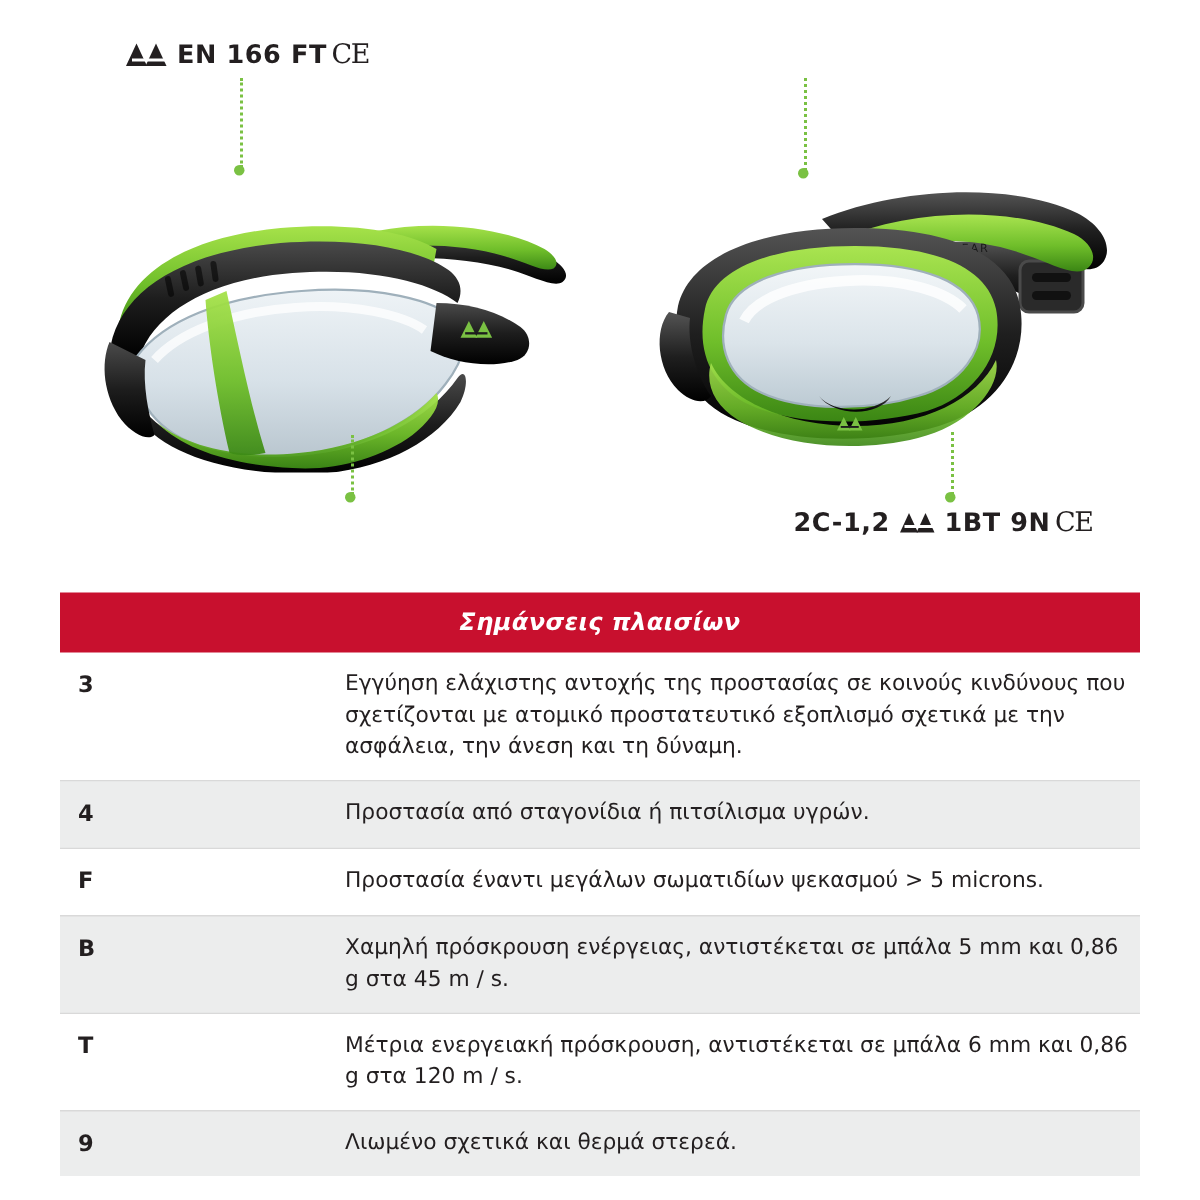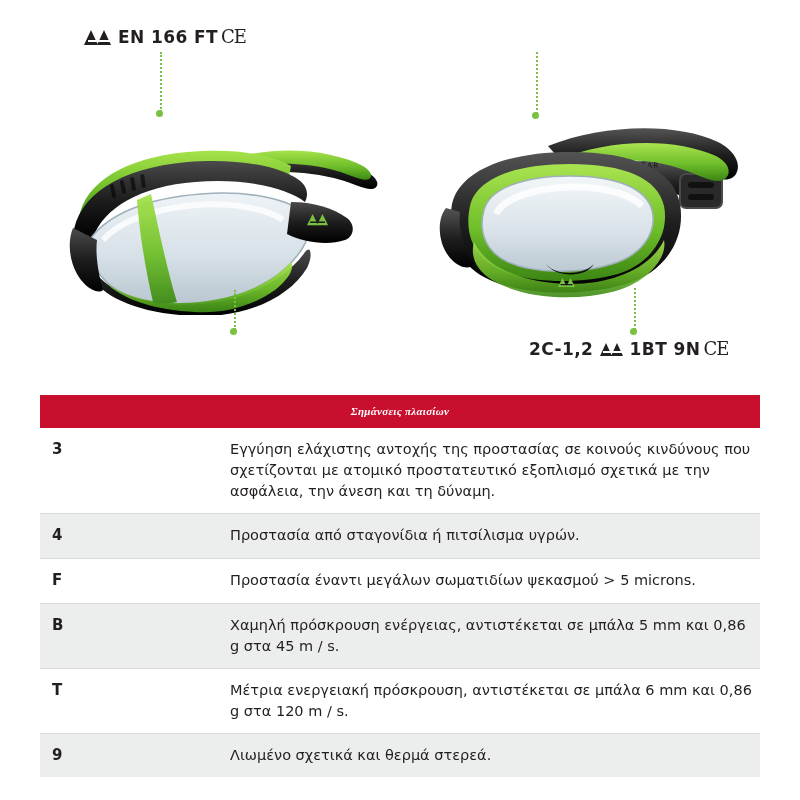--- a/index.html
+++ b/index.html
@@ -119,26 +119,25 @@
     width: 720px;
   }
   table.markings {
     border-collapse: collapse;
     width: 100%;
     table-layout: fixed;
   }
   table.markings caption {
     background: #c8102e;
     color: #ffffff;
-    font-size: 11px;
+    font-size: 16px;
     font-weight: 700;
     font-style: italic;
     padding: 10px 0 11px 0;
     letter-spacing: 0.3px;
-    font-family: Liberation Serif, serif;
   }
   table.markings td {
     padding: 11px 8px 11px 0;
     font-size: 14.5px;
     line-height: 1.45;
     vertical-align: top;
     border-bottom: 1px solid #d9d9d9;
   }
   table.markings td.code {
     width: 170px;

